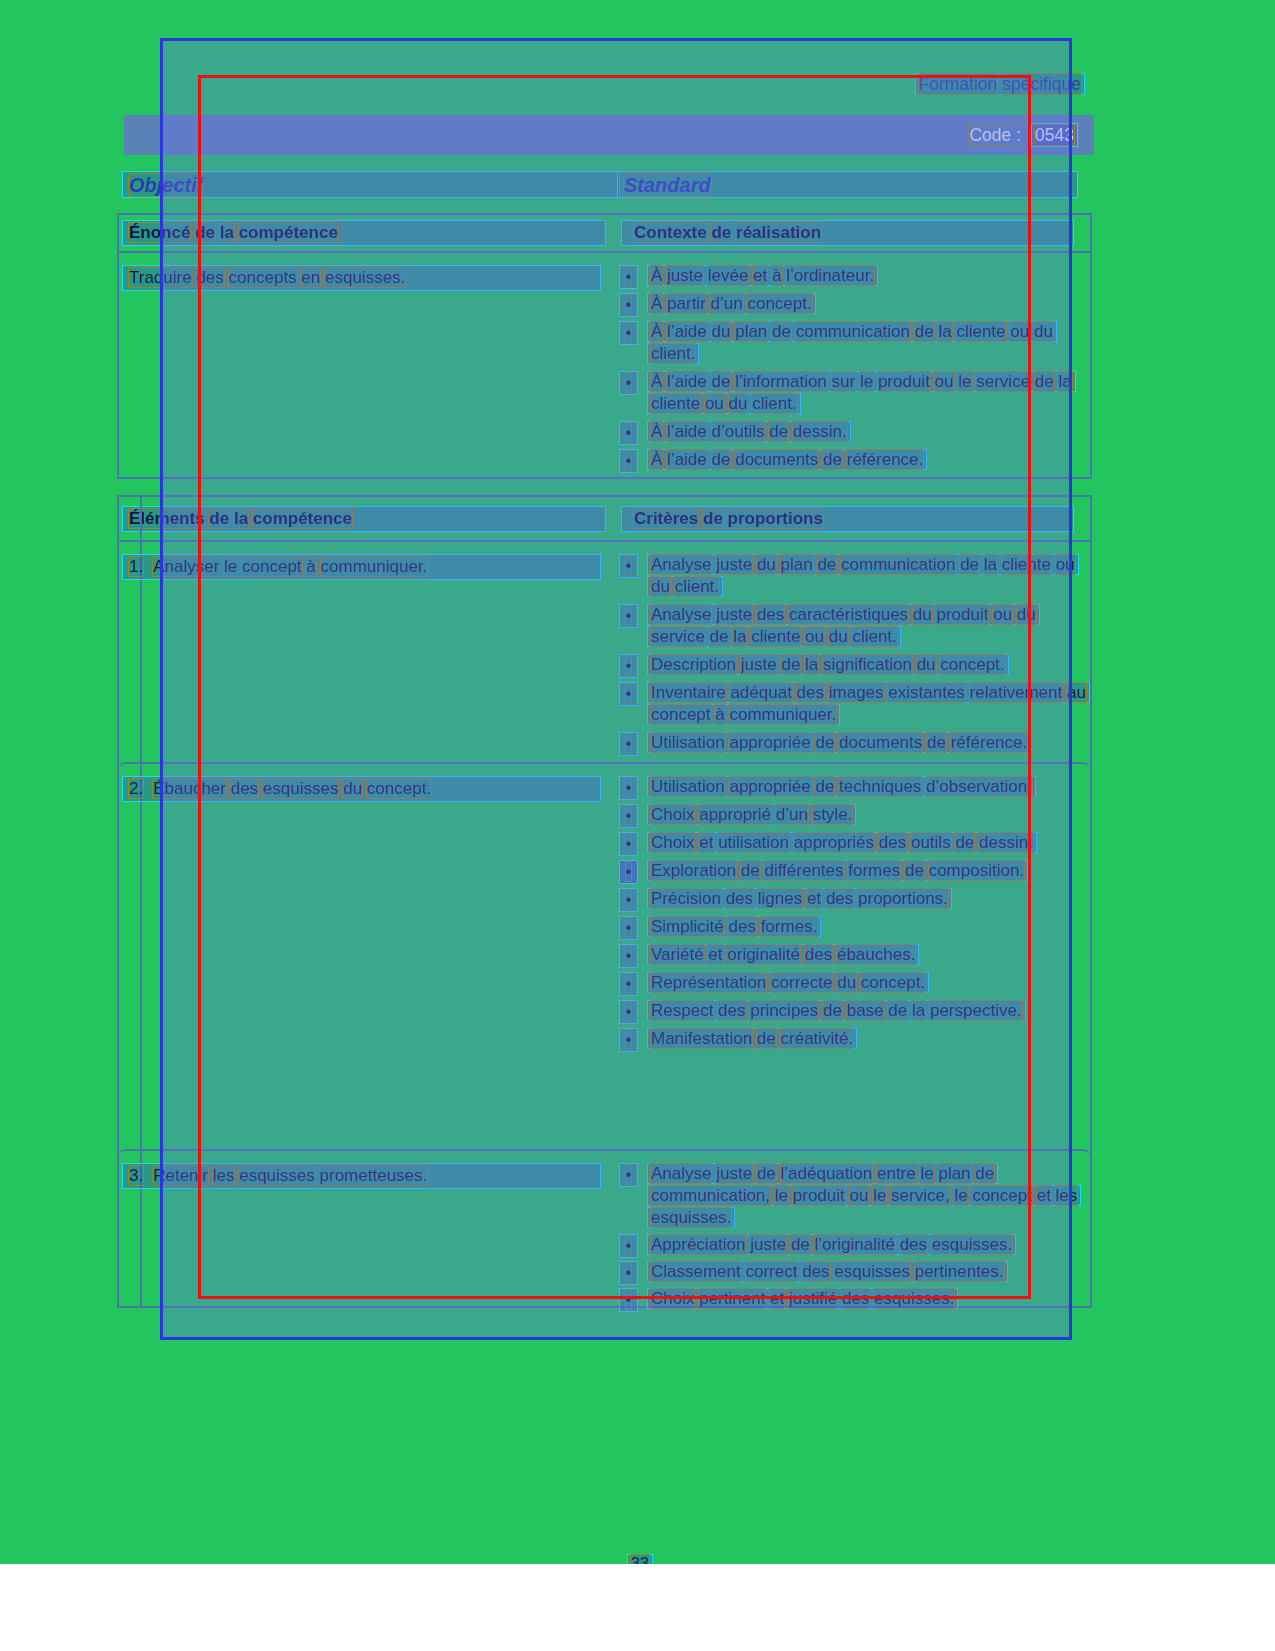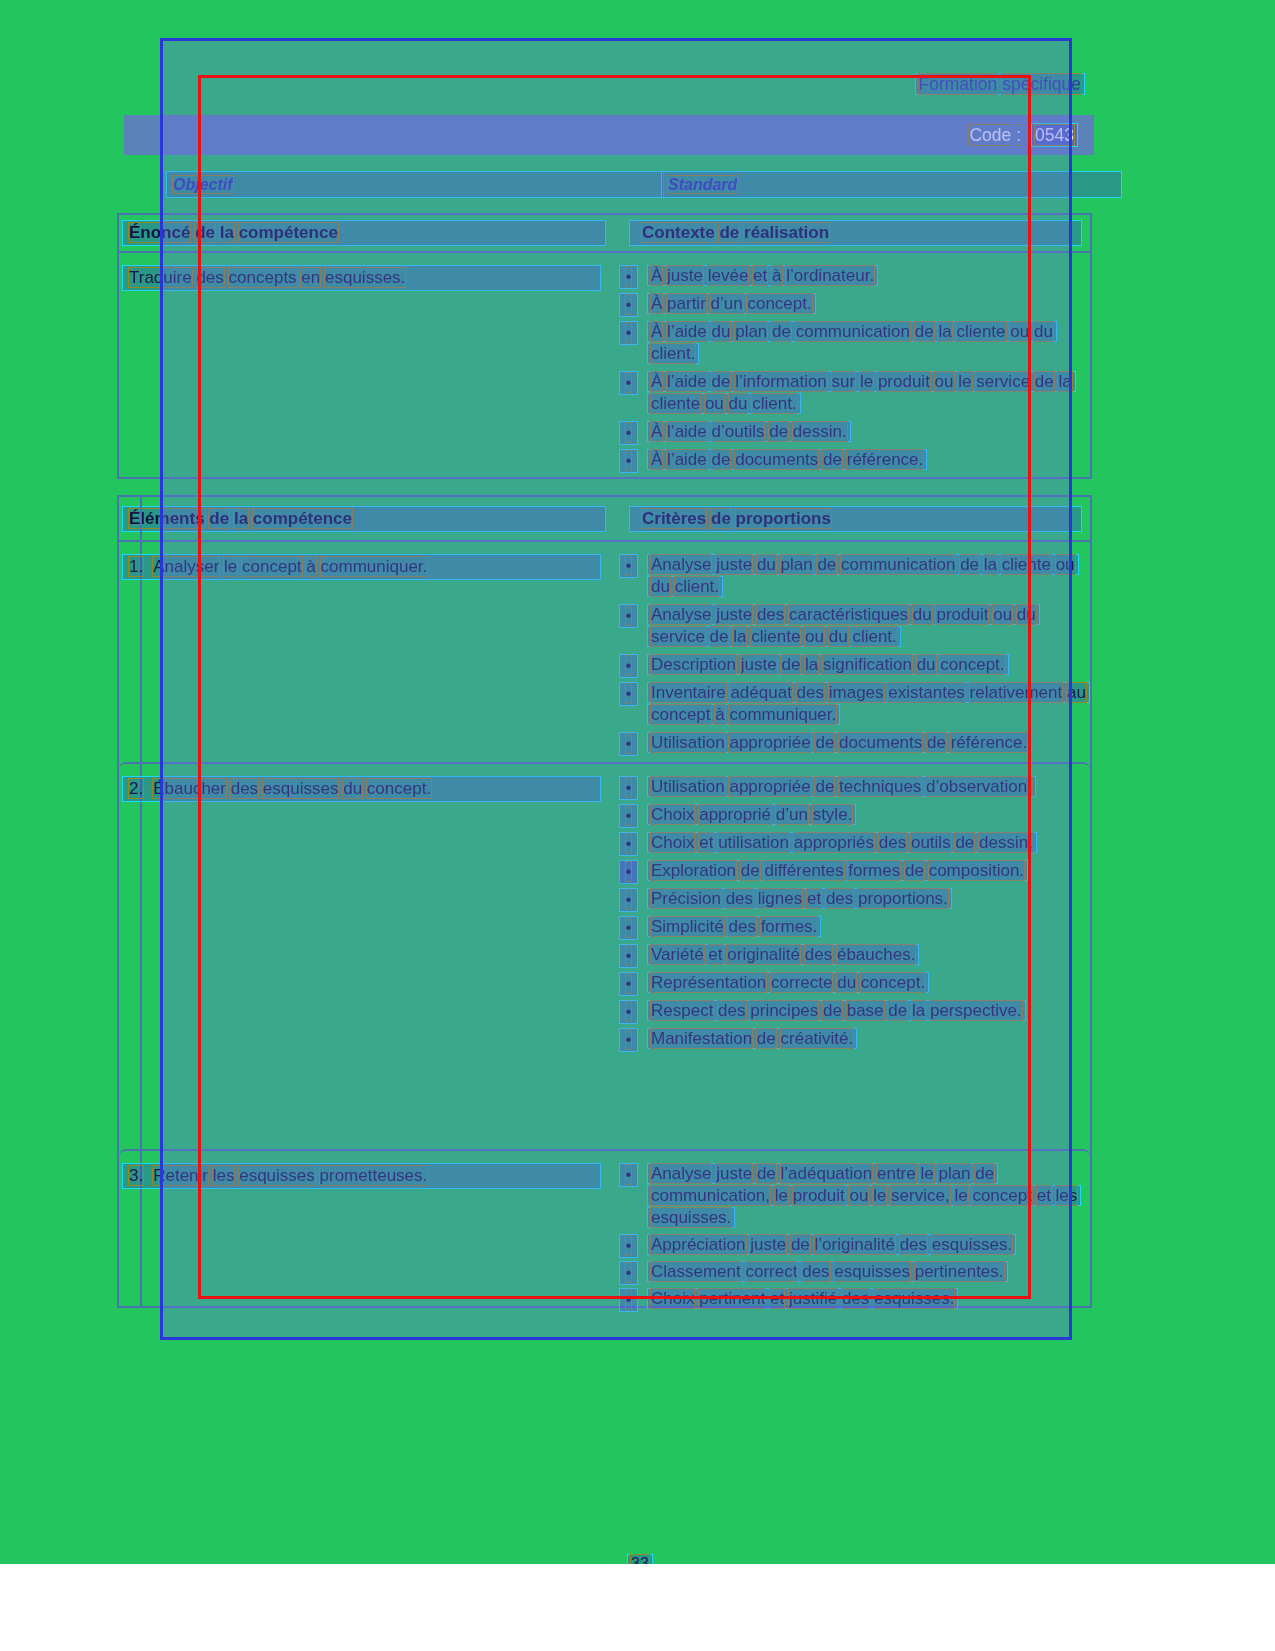--- a/index.html
+++ b/index.html
@@ -24,21 +24,21 @@
   
   .wd{outline:1px solid rgba(151,137,29,0.95);}
   
   .formation{position:absolute;top:73px;left:600px;width:485px;text-align:right;
     font-size:17.5px;color:#333fa8;}
   .codebar{position:absolute;top:115px;left:124px;width:970px;height:40px;background:#5b82b6;}
   .codeline{position:absolute;right:16px;top:8px;display:flex;gap:10px;align-items:center;
     color:rgba(238,241,255,0.9);font-size:17.5px;}
   
   .objstd{position:absolute;top:171px;left:122px;width:953px;height:27px;
-    font-size:16px;font-weight:bold;font-style:italic;color:#2d3bb3;margin-left:44px;}
+    font-size:20px;font-weight:bold;font-style:italic;color:#2d3bb3;}
   .obj{position:absolute;left:0;top:0;width:490px;height:23px;}
   .std{position:absolute;left:495px;top:0;width:453px;height:23px;}
   
   .tbl{position:absolute;left:117px;width:975px;border:2px solid #4a74ad;box-sizing:border-box;}
   #tbl1{top:213px;height:266px;}
   #tbl2{top:495px;height:813px;}
   #tbl2::before{content:"";position:absolute;left:21px;top:0;bottom:0;width:2px;background:#4a74ad;z-index:0;}
   .tbl-head{display:grid;grid-template-columns:498px 1fr;align-items:center;
     border-bottom:2px solid #4a74ad;box-sizing:border-box;font-weight:bold;color:#131347;}
   #tbl1 .tbl-head{height:38px;}
@@ -46,21 +46,21 @@
   .trow{display:grid;grid-template-columns:498px 1fr;box-sizing:border-box;padding-top:12px;position:relative;z-index:1;border-radius:7px;}
   .trow + .trow{border-top:2px solid #4a74ad;}
   #tbl1 .trow{height:224px;}
   .row1{height:220px;}
   .row2{height:387px;}
   .row3{height:157px;}
   .lcell{padding-left:3px;padding-right:8px;align-self:start;}
   .lcell .hl-block{width:calc(100% - 8px);box-sizing:border-box;}
   .head-l{padding-left:3px;}
   .head-l .hl-block{width:calc(100% - 11px);box-sizing:border-box;text-align:center;}
-  .head-r .hl-block{width:calc(100% - 20px);margin-left:12px;box-sizing:border-box;padding-left:12px;}
+  .head-r .hl-block{width:calc(100% - 20px);margin-left:4px;box-sizing:border-box;padding-left:12px;}
   .num{margin-right:10px;}
   
   .blist{list-style:none;margin:0;padding:0;}
   .blist li{position:relative;display:block;padding-left:30px;margin-bottom:6px;line-height:22px;}
   .row3 .blist li{margin-bottom:5px;}
   .dot{position:absolute;left:2px;top:0;width:13px;text-align:center;padding:0 2px;}
   .btxt{display:inline;max-width:452px;}
   .blist li{max-width:482px;}
   
   .pagenum{position:absolute;top:1553px;left:600px;width:80px;text-align:center;font-size:16px;}

